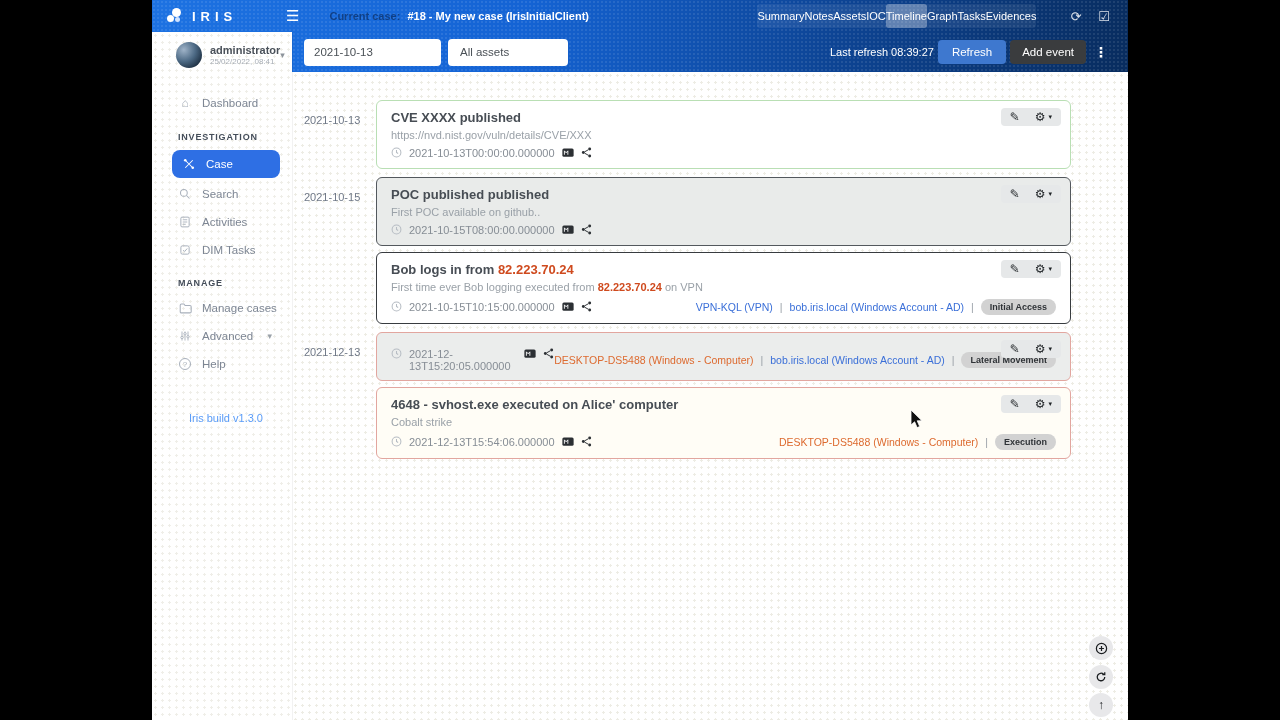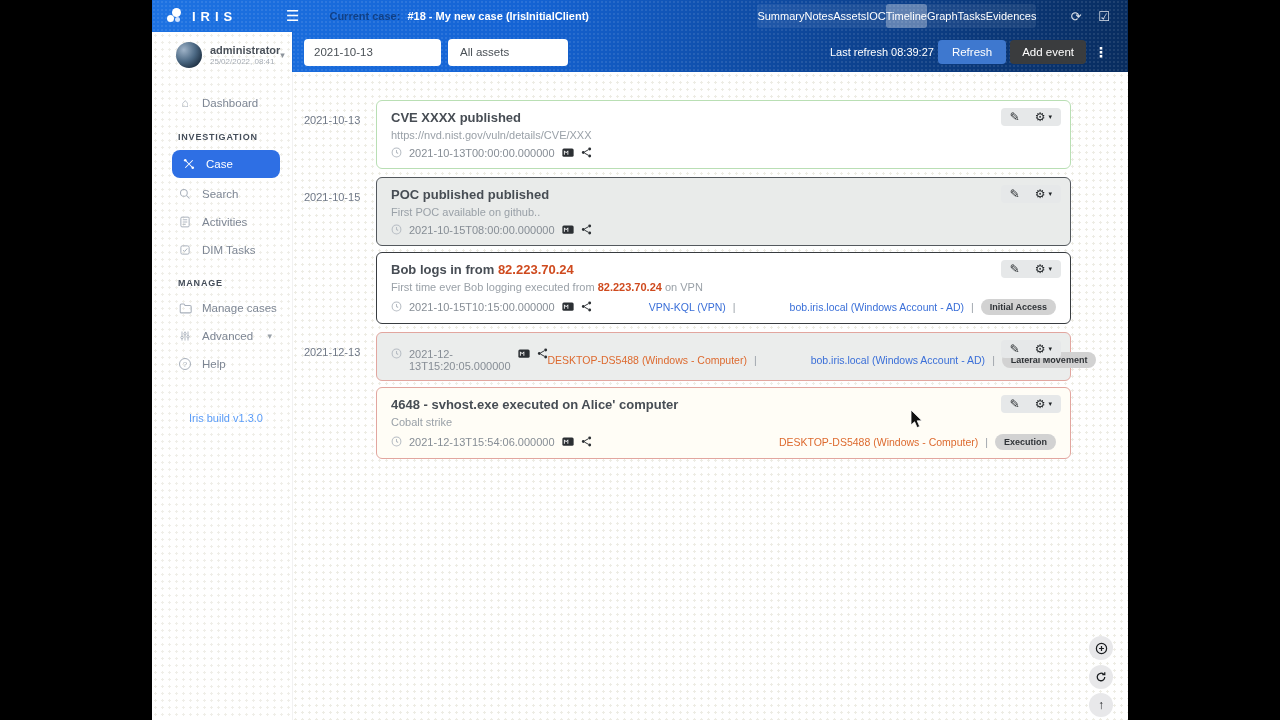--- a/index.html
+++ b/index.html
@@ -77,21 +77,21 @@
   .tl-date { width:72px; flex-shrink:0; padding-top:14px; font-size:11px; color:#6f7887; }
   .tl-cards { display:flex; flex-direction:column; gap:6px; width:695px; }
   .card { position:relative; border:1px solid #ccc; border-radius:6px; padding:9px 14px 8px; }
   .card-title { font-size:13px; font-weight:bold; color:#474d54; }
   .card-title .ioc { color:#cf4a1e; }
   .card-desc { font-size:11px; color:#9aa1a8; margin-top:4px; }
   .card-desc .ioc { color:#cf4a1e; font-weight:bold; }
   .card-footer { margin-top:6px; display:flex; justify-content:space-between; align-items:center; }
   .f-left { display:flex; align-items:flex-start; gap:7px; font-size:11px; color:#868d95; }
   .f-right { display:flex; align-items:center; gap:7px; font-size:10.5px; white-space:nowrap; }
-  .flink.blue { color:#3a6fd8; cursor:pointer;margin-left:47px; }
+  .flink.blue { color:#3a6fd8; cursor:pointer; }
   .flink.orange { color:#dd6a2f; cursor:pointer; }
   .sep { color:#9aa1a8; }
   .badge { background:#d2d2d2; color:#2f3337; font-size:9px; font-weight:bold;
     padding:3px 9px; border-radius:10px; }
   .actions { position:absolute; top:7px; right:9px; background:#e6e8e9; border-radius:4px;
     padding:3px 9px; display:flex; align-items:center; gap:15px; }
   .act-btn { font-size:12px; color:#1d2124; cursor:pointer; line-height:1; }
   .act-btn .caret { font-size:7px; margin-left:3px; vertical-align:2px; }
 
   

